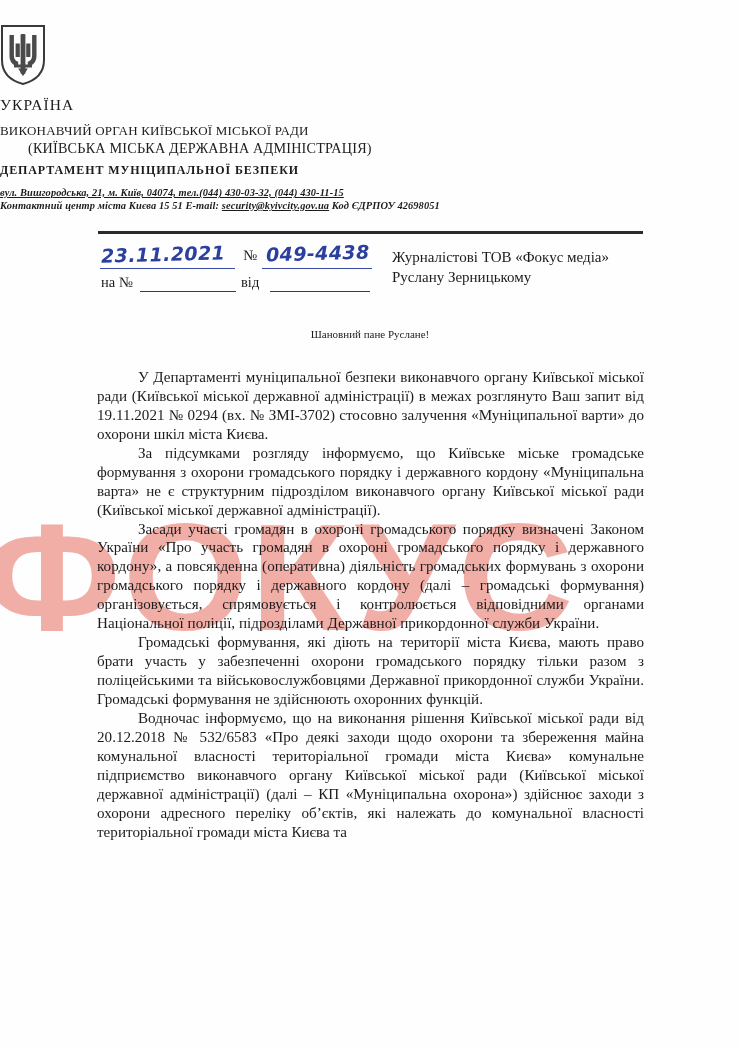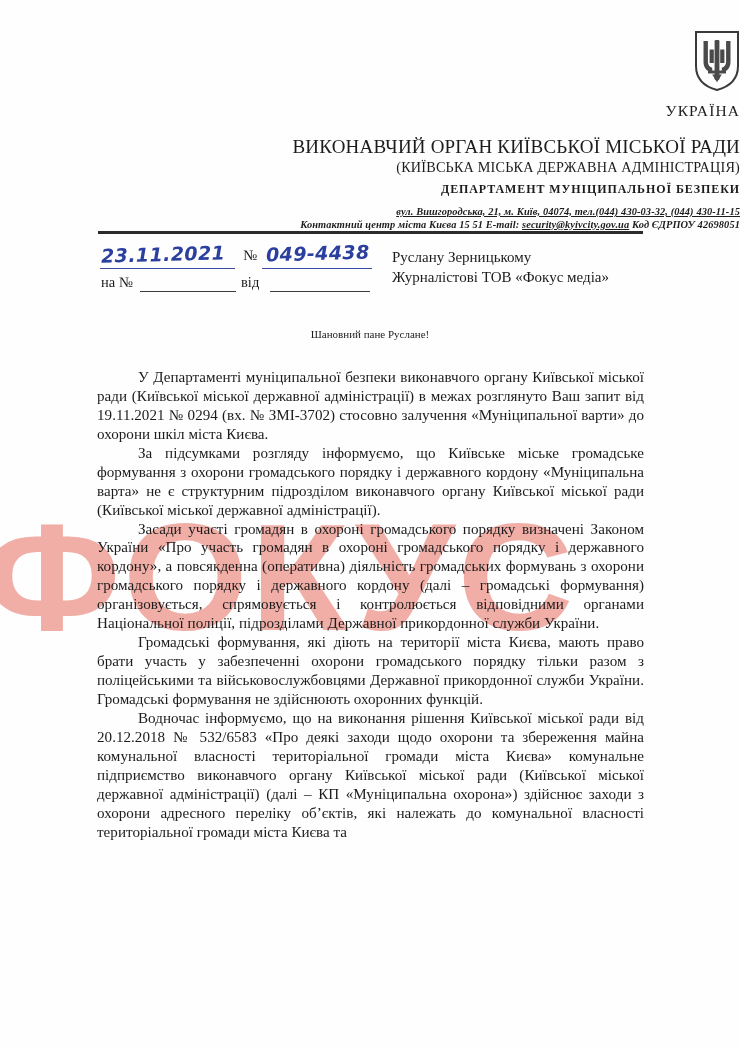--- a/index.html
+++ b/index.html
@@ -44,41 +44,41 @@
     color: #f0a49c;
     opacity: 0.88;
     white-space: nowrap;
     transform: scaleX(1.06);
   }
 
   
   #letterhead {
     position: absolute;
     left: 0;
-    top: 8px;
-    width: 740px;
-    text-align: right;
+    top: 2px;
+    width: 740px;
+    text-align: left;
     z-index: 10;
   }
   #coat-wrap {
     padding-top: 22px;
     height: 64px;
   }
   #coat-wrap svg { display: inline-block; }
 
   .lh-country {
     font-size: 15.5px;
     letter-spacing: 1.1px;
     margin-top: 8px;
     font-family: "Liberation Serif", serif;
   }
   .lh-org1 {
-    font-size: 19px;
+    font-size: 13px;
     letter-spacing: 0.2px;
-    margin-top: 16px;
+    margin-top: 9px;
   }
   .lh-org2 {
     font-size: 14.2px;
     letter-spacing: 0.2px;
     margin-top: 1px;
     padding-left: 28px;
   }
   .lh-dept {
     font-size: 12px;
     font-weight: 700;
@@ -288,22 +288,22 @@
       </div>
       <div class="ref-line-2">
         <span id="na-label">на №</span>
         <span id="vid-label">від</span>
         <span class="ul-c"></span>
         <span class="ul-d"></span>
       </div>
     </div>
 
     <div id="addressee">
+      <div>Журналістові ТОВ «Фокус медіа»</div>
       <div>Руслану Зерницькому</div>
-      <div>Журналістові ТОВ «Фокус медіа»</div>
     </div>
   </div>
 
   <div id="salutation">Шановний пане Руслане!</div>
 
   <div id="body">
     <p>У Департаменті муніципальної безпеки виконавчого органу Київської міської ради (Київської міської державної адміністрації) в межах розглянуто Ваш запит від 19.11.2021 № 0294 (вх. № ЗМІ-3702) стосовно залучення «Муніципальної варти» до охорони шкіл міста Києва.</p>
     <p>За підсумками розгляду інформуємо, що Київське міське громадське формування з охорони громадського порядку і державного кордону «Муніципальна варта» не є структурним підрозділом виконавчого органу Київської міської ради (Київської міської державної адміністрації).</p>
     <p>Засади участі громадян в охороні громадського порядку визначені Законом України «Про участь громадян в охороні громадського порядку і державного кордону», а повсякденна (оперативна) діяльність громадських формувань з охорони громадського порядку і державного кордону (далі – громадські формування) організовується, спрямовується і контролюється відповідними органами Національної поліції, підрозділами Державної прикордонної служби України.</p>
     <p>Громадські формування, які діють на території міста Києва, мають право брати участь у забезпеченні охорони громадського порядку тільки разом з поліцейськими та військовослужбовцями Державної прикордонної служби України. Громадські формування не здійснюють охоронних функцій.</p>

